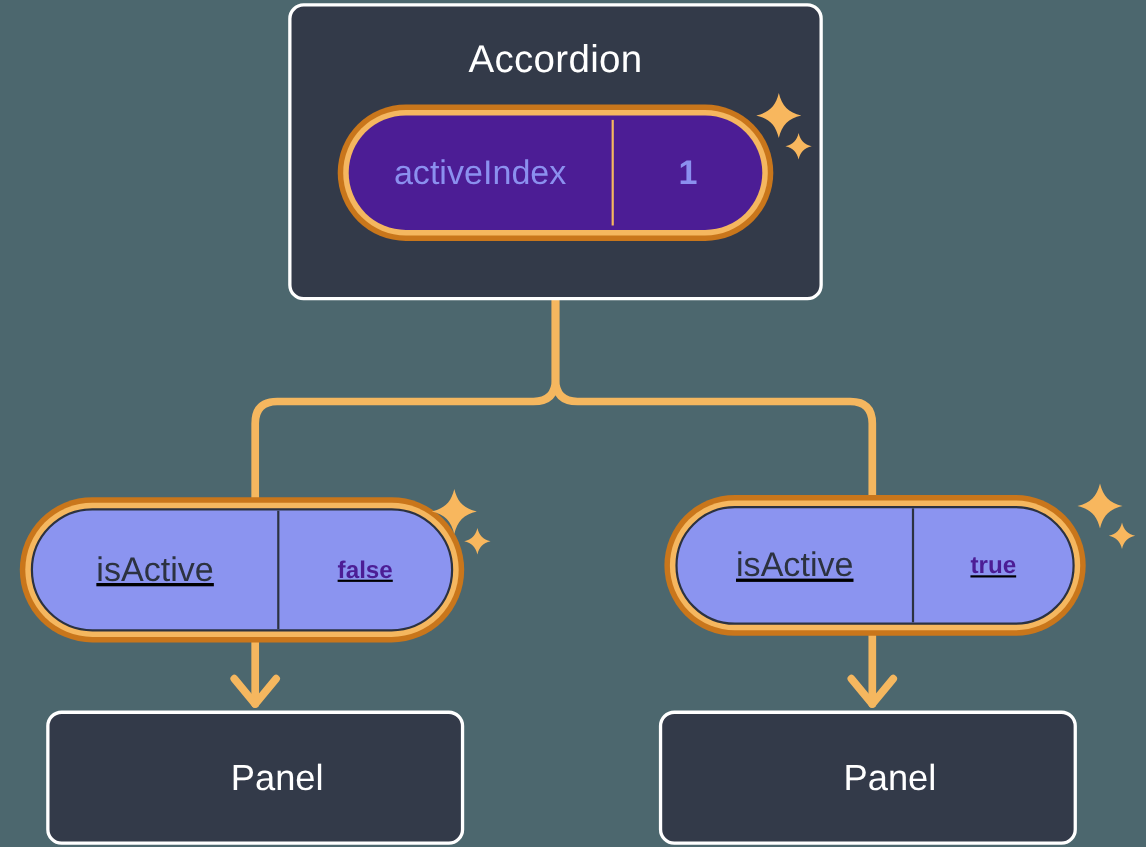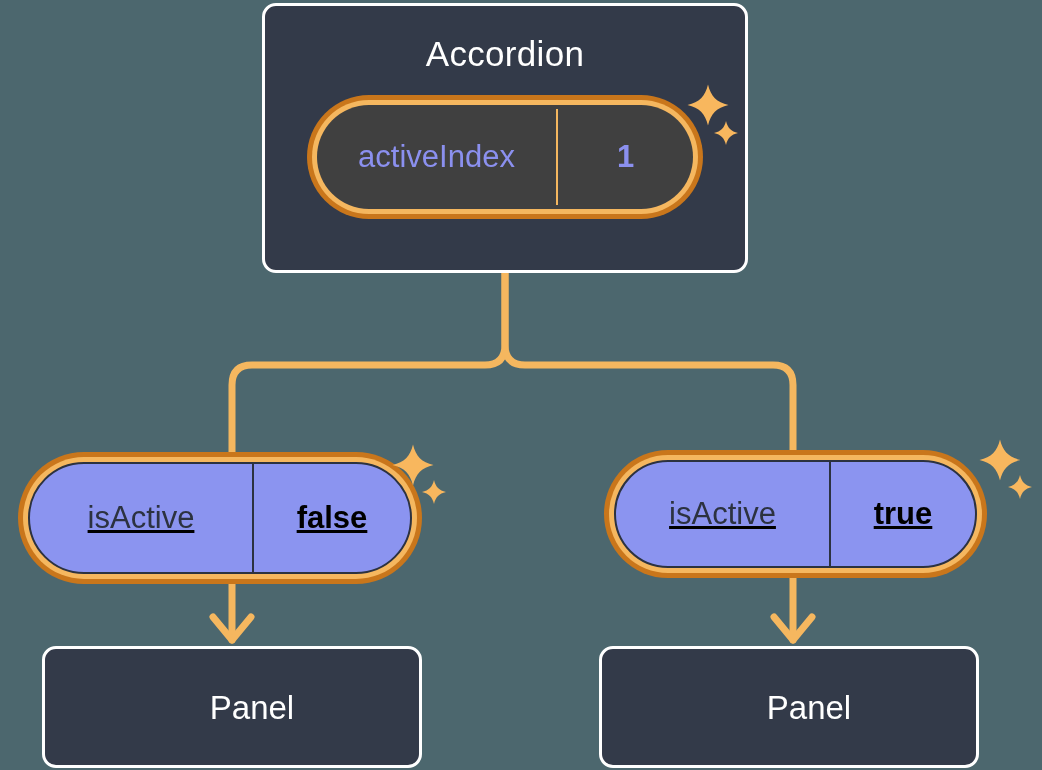--- a/index.html
+++ b/index.html
@@ -88,21 +88,21 @@
   }
 
   
   #pill-active-index {
     left: 307px;
     top: 95px;
     width: 396px;
     height: 124px;
   }
   #pill-active-index .pill-body {
-    background: #404040;
+    background: #4c1d95;
     border: 0;
   }
   #pill-active-index .cell-key {
     flex: 0 0 239px;
     color: #8b90ef;
     font-size: 31px;
   }
   #pill-active-index .cell-divider {
     flex: 0 0 2px;
     background: #f5b75f;
@@ -123,22 +123,22 @@
   }
   .pill-purple .cell-key {
     color: #2c3240;
     font-size: 31px;
   }
   .pill-purple .cell-divider {
     flex: 0 0 2px;
     background: #2c3240;
   }
   .pill-purple .cell-val {
-    color: #000000;
-    font-size: 31px;
+    color: #4c1d95;
+    font-size: 22px;
     font-weight: bold;
   }
   #pill-is-active-left {
     left: 18px;
     top: 452px;
     width: 404px;
     height: 132px;
   }
   #pill-is-active-left .cell-key { flex: 0 0 222px; }
   #pill-is-active-left .cell-val { flex: 1 1 auto; }

